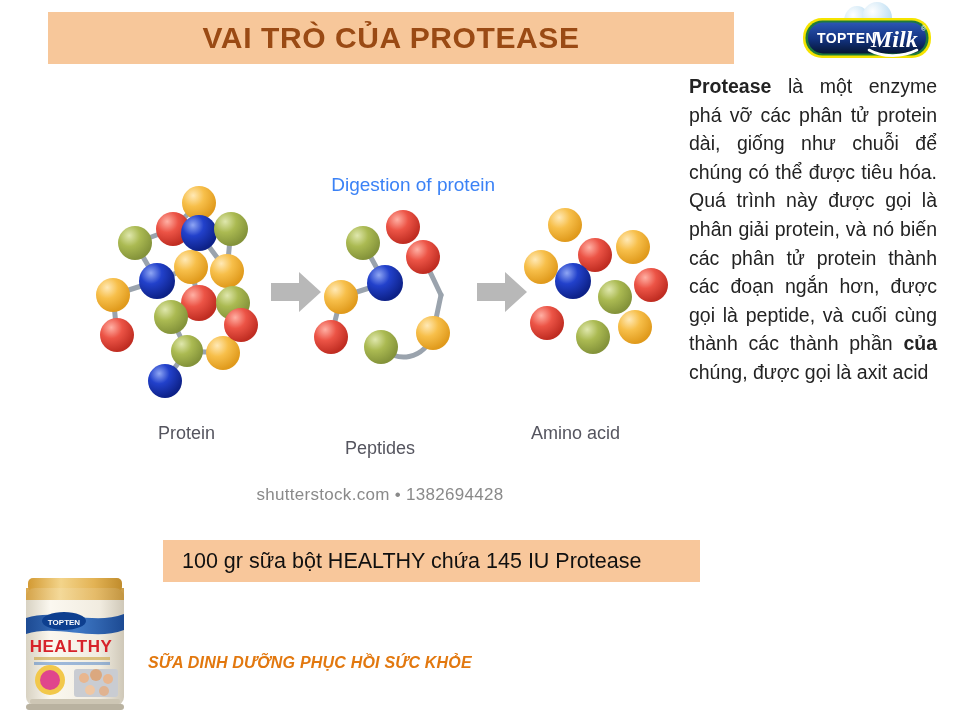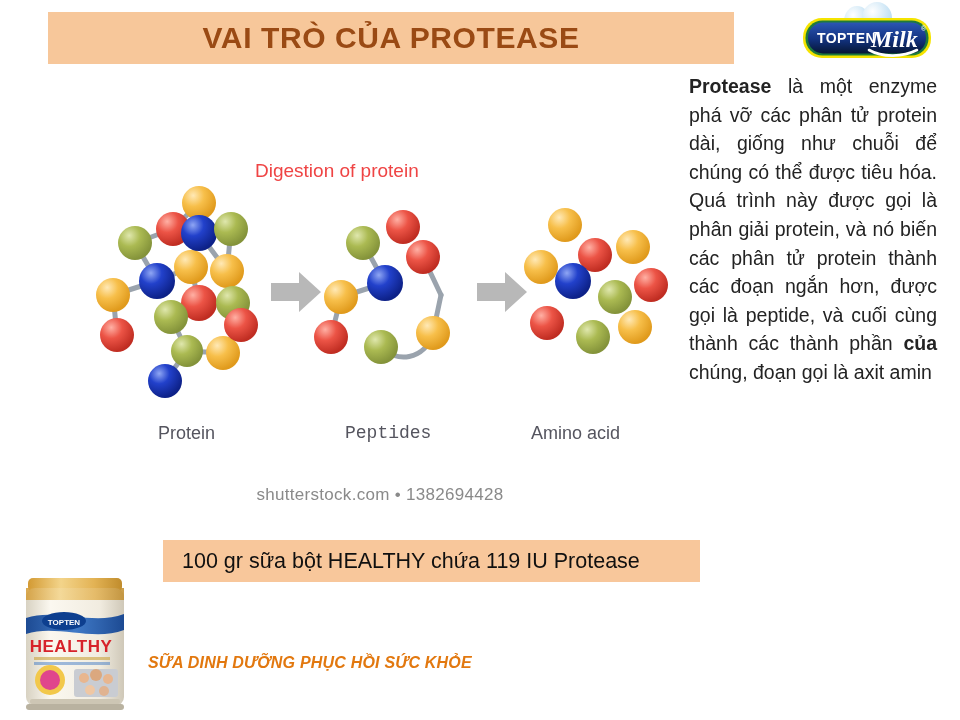--- a/index.html
+++ b/index.html
@@ -31,28 +31,28 @@
   .para{
     position:absolute;left:689px;top:72px;width:248px;
     font-size:19.5px;line-height:28.6px;color:#232323;
     text-align:justify;
   }
   .para b{font-weight:bold;}
 
   
   .diagram{position:absolute;left:95px;top:140px;width:580px;height:380px;}
   .diag-title{
-    position:absolute;left:160px;top:20px;width:240px;text-align:left;
-    font-size:19px;color:#ef4444;
+    position:absolute;left:160px;top:34px;width:240px;text-align:right;
+    font-size:19px;color:#3b82f6;
   }
   .stage-labels span{
     position:absolute;font-size:18px;color:#55555f;
   }
   .lbl-protein{left:63px;top:283px;}
-  .lbl-peptides{left:250px;top:283px;font-family:Liberation Mono, monospace;}
+  .lbl-peptides{left:250px;top:298px;}
   .lbl-amino{left:436px;top:283px;}
   .credit{
     position:absolute;left:135px;top:345px;width:300px;text-align:center;
     font-size:17px;color:#8a8a8a;letter-spacing:.3px;white-space:nowrap;
   }
   .mol-svg{position:absolute;left:0;top:45px;width:580px;height:235px;}
 
   
   .info-banner{
     position:absolute;left:163px;top:540px;width:537px;height:42px;
@@ -106,21 +106,21 @@
       <rect x="10.5" y="18.5" width="123" height="35" rx="17" fill="#1f7a3c"></rect>
       <rect x="13" y="20.5" width="118" height="31" rx="15" fill="url(#ovg)"></rect>
       <text x="22" y="41" font-family="'Liberation Sans',sans-serif" font-size="14" font-weight="bold" fill="#ffffff" letter-spacing="0.4">TOPTEN</text>
       <text x="76" y="45" font-family="'Liberation Serif',serif" font-size="24" font-style="italic" font-weight="bold" fill="#ffffff">Milk</text>
       <path d="M74 48 C88 56 108 55 122 48" stroke="#ffffff" stroke-width="2.6" fill="none" stroke-linecap="round"></path>
       <text x="126" y="29" font-family="'Liberation Sans',sans-serif" font-size="7" fill="#ffffff">®</text>
     </svg>
   </div>
 
   <div class="para">
-    <b>Protease</b><span> là một enzyme phá vỡ các phân tử protein dài, giống như chuỗi để chúng có thể được tiêu hóa. Quá trình này được gọi là phân giải protein, và nó biến các phân tử protein thành các đoạn ngắn hơn, được gọi là peptide, và cuối cùng thành các thành phần </span><b>của</b><span> chúng, đoạn gọi là axit amin</span>
+    <b>Protease</b><span> là một enzyme phá vỡ các phân tử protein dài, giống như chuỗi để chúng có thể được tiêu hóa. Quá trình này được gọi là phân giải protein, và nó biến các phân tử protein thành các đoạn ngắn hơn, được gọi là peptide, và cuối cùng thành các thành phần </span><b>của</b><span> chúng, được gọi là axit acid</span>
   </div>
 
   <div class="diagram">
 
     <div class="diag-title">Digestion of protein</div>
 
     <svg class="mol-svg" viewBox="0 0 580 235" xmlns="http://www.w3.org/2000/svg">
       <defs>
         <radialGradient id="gRed" cx="33%" cy="28%" r="72%">
           <stop offset="0%" stop-color="#ffb0a4"></stop>
@@ -228,21 +228,21 @@
     <div class="stage-labels">
       <span class="lbl-protein">Protein</span>
       <span class="lbl-peptides">Peptides</span>
       <span class="lbl-amino">Amino acid</span>
     </div>
 
     <div class="credit">shutterstock.com • 1382694428</div>
   </div>
 
   <div class="info-banner">
-    <div class="txt">100 gr sữa bột HEALTHY chứa 119 IU Protease</div>
+    <div class="txt">100 gr sữa bột HEALTHY chứa 145 IU Protease</div>
   </div>
 
   <div class="can">
     <svg viewBox="0 0 118 148" xmlns="http://www.w3.org/2000/svg">
       <defs>
         <linearGradient id="lid" x1="0" y1="0" x2="1" y2="0">
           <stop offset="0%" stop-color="#d39a33"></stop>
             <stop offset="35%" stop-color="#f3d48a"></stop>
           <stop offset="70%" stop-color="#e3b355"></stop>
             <stop offset="100%" stop-color="#c08c2c"></stop>

